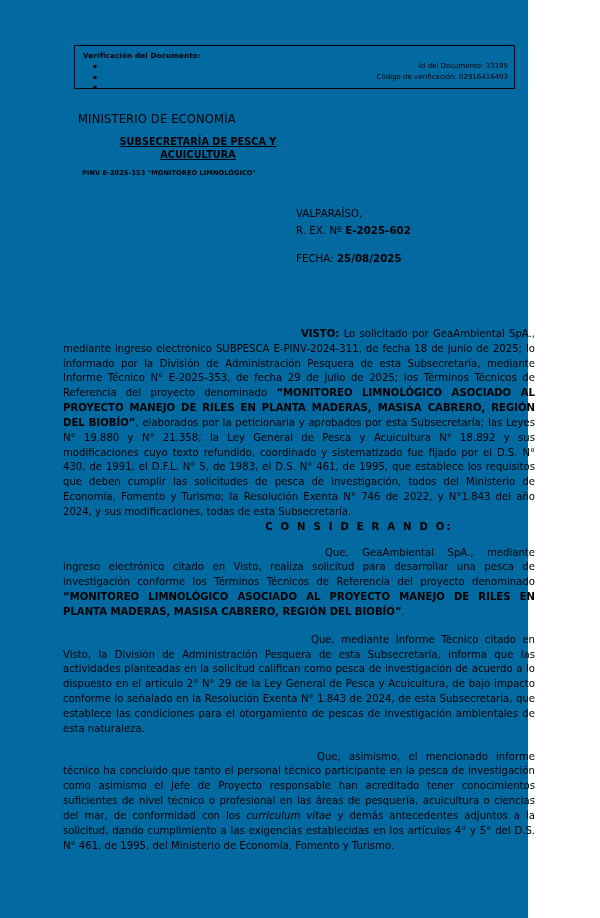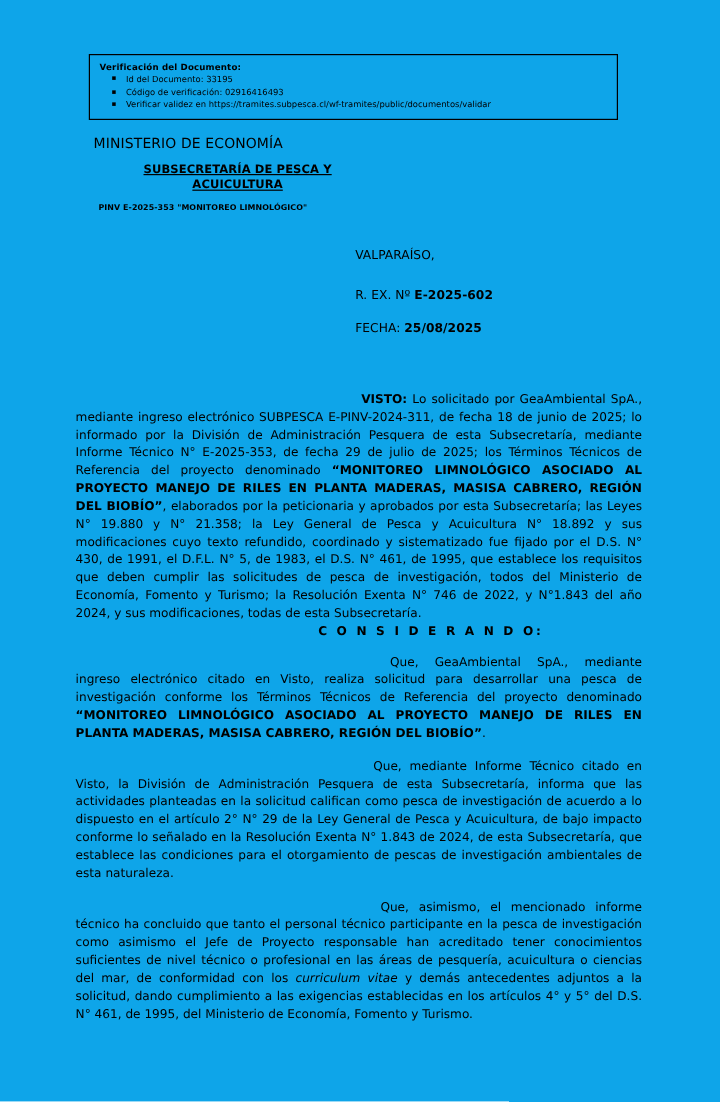--- a/index.html
+++ b/index.html
@@ -11,23 +11,23 @@
     width: 600px;
     height: 918px;
     position: relative;
     font-family: "DejaVu Sans", sans-serif;
     color: #000000;
     overflow: hidden;
   }
 
   .page {
     position: relative;
-    width: 600px;
+    width: 528px;
     height: 918px;
-    background: #0ea5e9;
+    background: #0369a1;
   }
 
   
   .verif-box {
     position: absolute;
     left: 74px;
     top: 45px;
     width: 441px;
     border: 1px solid #000;
     padding: 5px 6px 6px 8px;
@@ -43,20 +43,21 @@
   .verif-list {
     margin: 0;
     padding: 0 0 0 22px;
     list-style: none;
   }
   .verif-list li {
     font-size: 7px;
     line-height: 1.52;
     position: relative;
     white-space: nowrap;
+    text-align: right;
   }
   .verif-list li .bullet {
     position: absolute;
     left: -12px;
     top: 0;
     font-size: 6px;
   }
 
   
   .letterhead {
@@ -108,21 +109,21 @@
     text-align-last: left;
     letter-spacing: 0.005em;
   }
   .rhead-city {
     font-size: 10.2px;
     margin-top: 23px;
     letter-spacing: 0.005em;
   }
   .rhead-res {
     font-size: 10.2px;
-    margin-top: 22px;
+    margin-top: 6px;
     letter-spacing: 0.005em;
   }
   .rhead-res b, .rhead-fecha b { font-weight: bold; }
   .rhead-fecha {
     font-size: 10.2px;
     margin-top: 17px;
     letter-spacing: 0.005em;
   }
 
   
@@ -192,21 +193,20 @@
       <li>
         <span class="bullet">▪</span>
         <span>Id del Documento: 33195</span>
       </li>
       <li>
         <span class="bullet">▪</span>
         <span>Código de verificación: 02916416493</span>
       </li>
       <li>
         <span class="bullet">▪</span>
-        <span>Verificar validez en https://tramites.subpesca.cl/wf-tramites/public/documentos/validar</span>
       </li>
     </ul>
   </div>
 
   <div class="letterhead">
     <div class="lh-ministry">
       <span class="l1">MINISTERIO DE ECONOMÍA</span>
     </div>
     <div class="lh-sub">
       <span>SUBSECRETARÍA DE PESCA Y</span>

